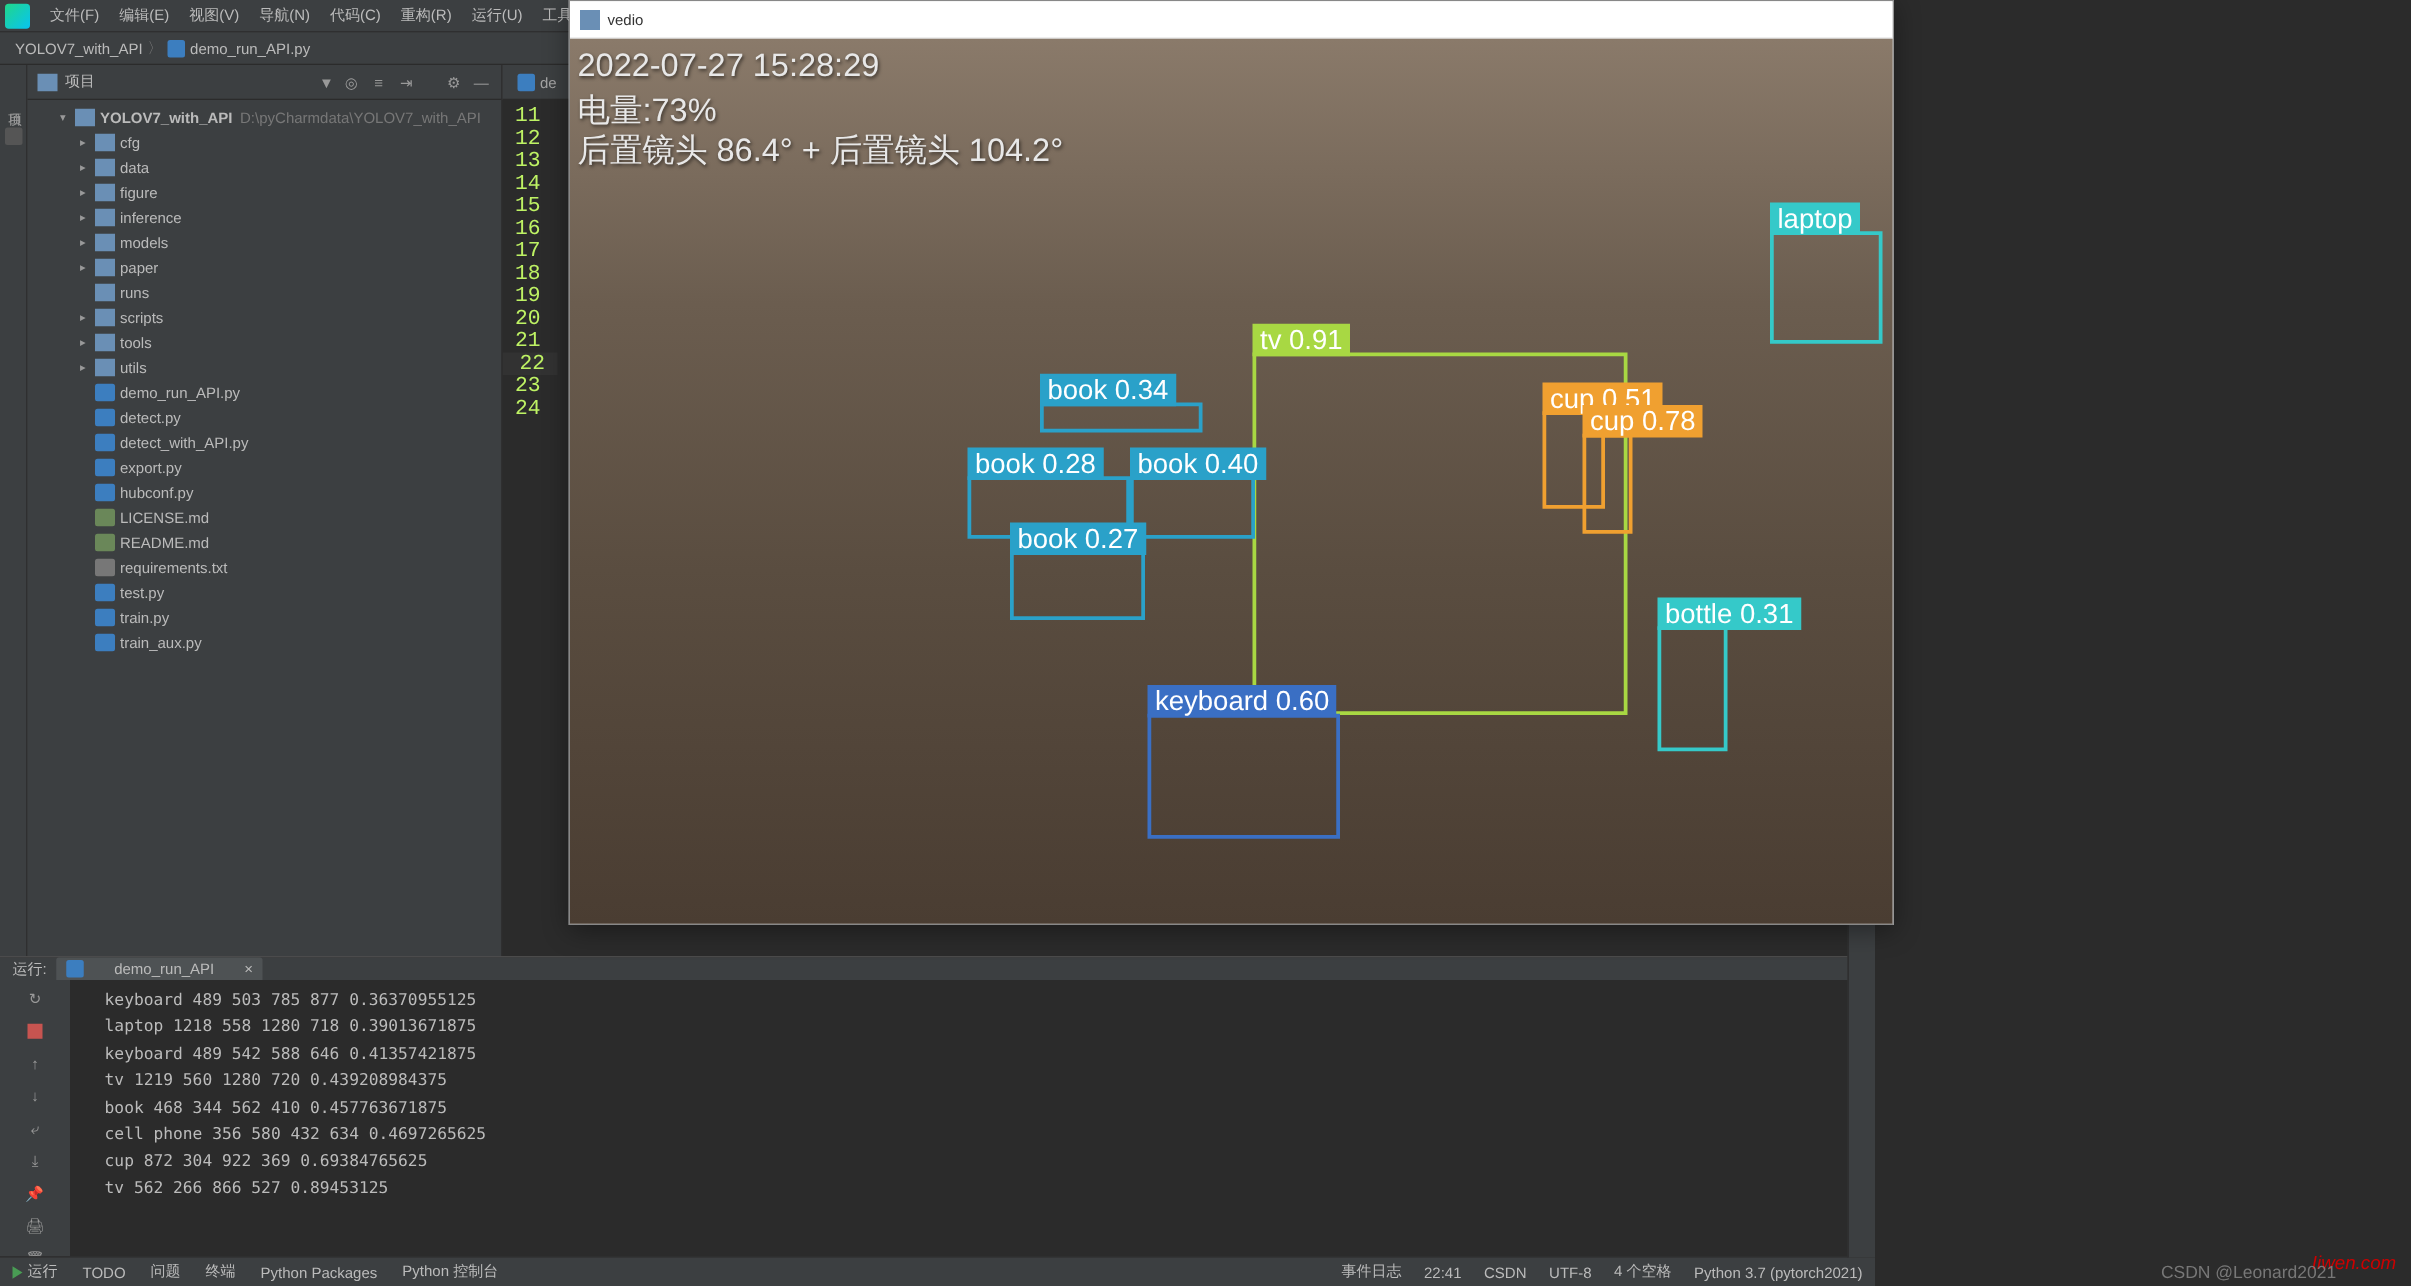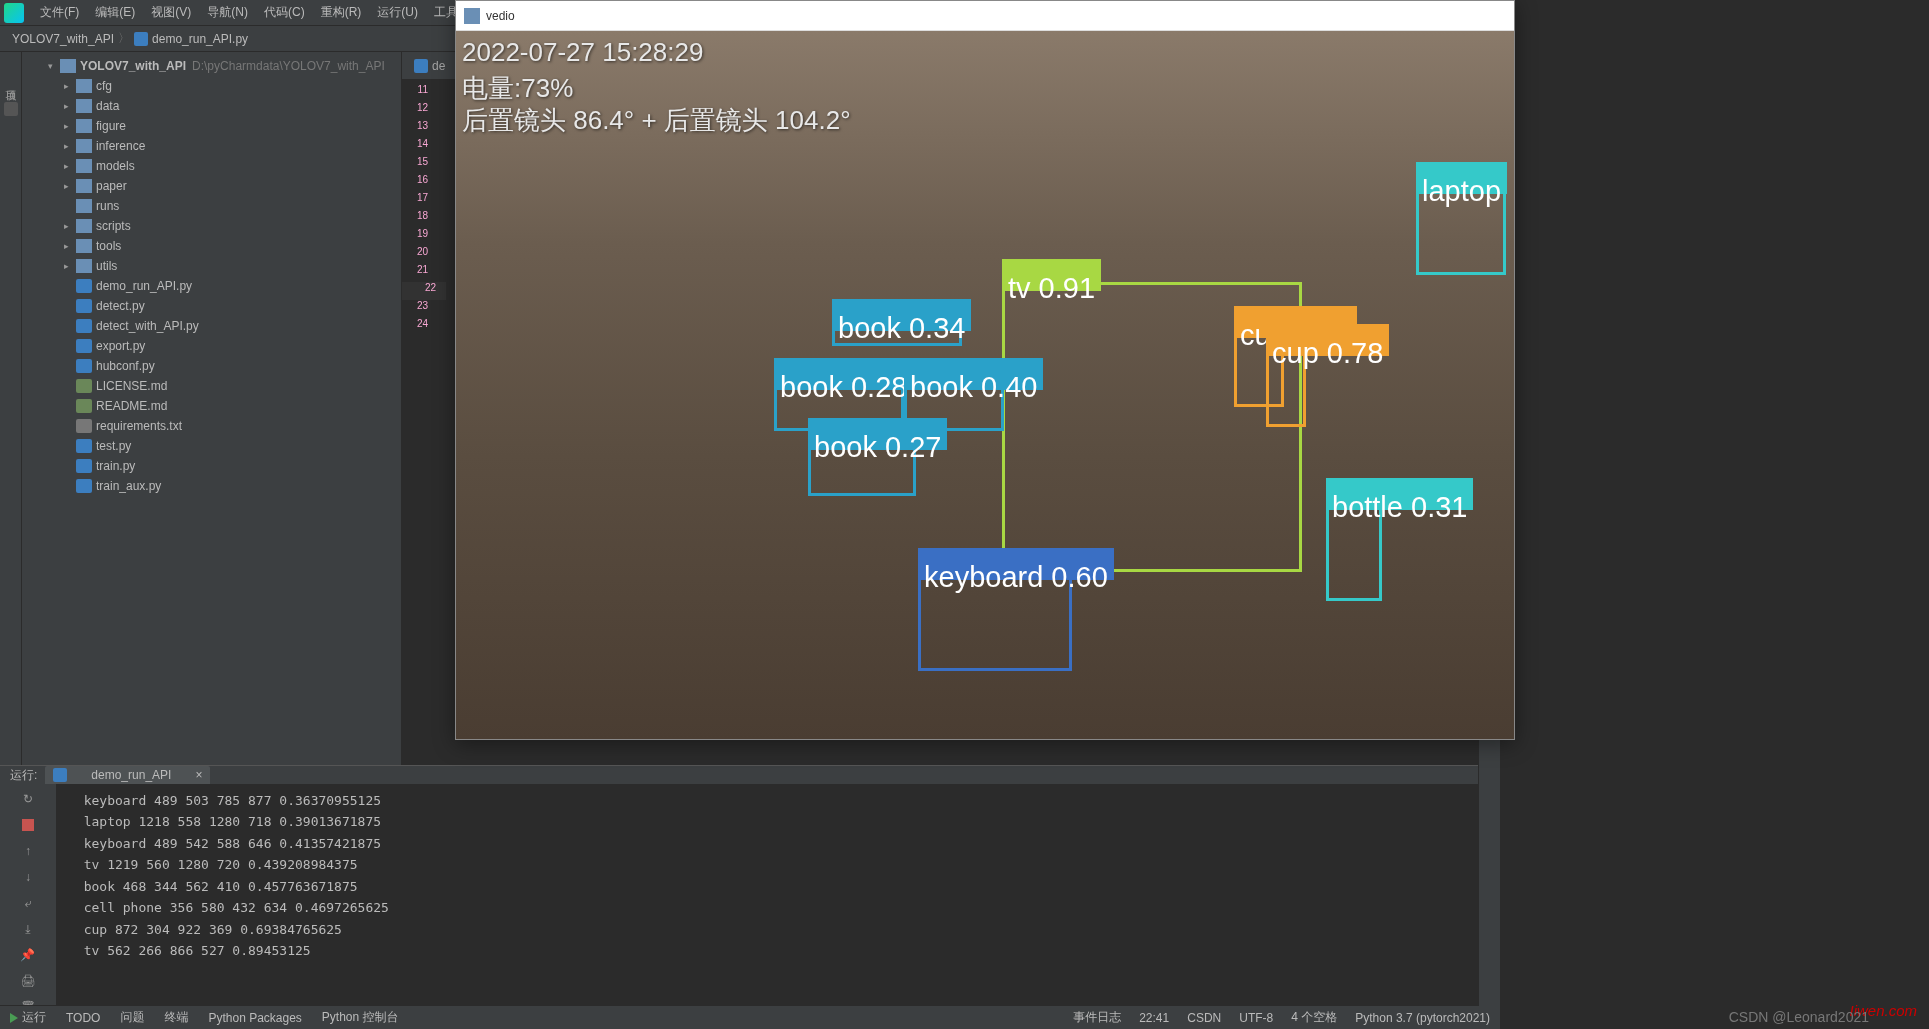--- a/index.html
+++ b/index.html
@@ -30,21 +30,21 @@
 .ico-md{background:#6a8759;border-radius:2px}
 .ico-txt{background:#777;border-radius:2px}
 .tr-name{color:#bbb}
 .tr-path{color:#777;margin-left:6px}
 .indent-1{padding-left:26px}
 .indent-2{padding-left:42px}
 .editor{flex:1;background:#2b2b2b;display:flex;flex-direction:column}
 .ed-tabs{height:28px;background:#3c3f41;display:flex;align-items:center;padding:0 6px;border-bottom:1px solid #2b2b2b}
 .ed-tab{display:flex;align-items:center;padding:0 6px;height:100%;color:#a3a3a3}
 .ed-ln{flex:1;background:#2b2b2b;padding:4px 0;overflow:auto}
-.ln{height:18px;color:#f9a8d4;padding:0 10px;text-align:right;width:36px;font-family:Liberation Sans, sans-serif;font-size:10px}
+.ln{height:18px;color:#bef264;padding:0 10px;text-align:right;width:36px;font-family:Liberation Mono, monospace;font-size:17px}
 .ln.cur{background:#323232;width:44px}
 .run-area{height:240px;background:#2b2b2b;border-top:1px solid #555;display:flex;flex-direction:column}
 .run-hdr{height:24px;display:flex;align-items:center;padding:0 10px;color:#bbb;gap:8px;background:#3c3f41}
 .run-tab{background:#4e5254;padding:2px 8px;border-radius:2px 2px 0 0;display:flex;align-items:center;gap:20px}
 .run-body{flex:1;display:flex}
 .run-gut{width:56px;background:#3c3f41;display:flex;flex-direction:column;align-items:center;padding:6px 0;gap:8px}
 .run-gut .btn{width:18px;height:18px;display:flex;align-items:center;justify-content:center;cursor:pointer;color:#999}
 .play{color:#499c54}
 .stop{width:12px;height:12px;background:#c75450}
 .run-out{flex:1;padding:6px 12px;font-family:Consolas,monospace;font-size:13px;color:#bbb;white-space:pre;overflow:auto;line-height:1.65}
@@ -52,21 +52,21 @@
 .sb-item{color:#bbb;cursor:pointer;display:flex;align-items:center;gap:4px}
 .sb-spacer{flex:1}
 .play-tri{width:0;height:0;border-left:8px solid #499c54;border-top:5px solid transparent;border-bottom:5px solid transparent}
 
 .vidwin{position:absolute;left:455px;top:0;width:1060px;height:740px;background:#f0f0f0;border:1px solid #888;box-shadow:0 4px 20px rgba(0,0,0,.4);display:flex;flex-direction:column}
 .vid-title{height:30px;background:#fff;display:flex;align-items:center;padding:0 8px;gap:6px;color:#333;border-bottom:1px solid #ddd}
 .vid-ico{width:16px;height:16px;background:#6a8fb5}
 .vid-frame{flex:1;background:linear-gradient(180deg,#8a7a6a 0%,#6b5d4f 30%,#5a4d40 60%,#4a3d32 100%);position:relative;overflow:hidden}
 .overlay-txt{position:absolute;color:#e8e8e8;font-size:26px;font-weight:500;text-shadow:1px 1px 3px rgba(0,0,0,.6);left:6px}
 .det-box{position:absolute;border:3px solid}
-.det-lbl{position:absolute;top:-26px;left:-3px;padding:16px 6px;color:#fff;font-size:29px;white-space:nowrap;height:26px;line-height:26px}
+.det-lbl{position:absolute;top:-26px;left:-3px;padding:0 6px;color:#fff;font-size:22px;white-space:nowrap;height:26px;line-height:26px}
 
 .wm{position:absolute;right:12px;bottom:10px;color:#c00;font-size:15px;font-style:italic}
 .wm2{position:absolute;right:60px;bottom:4px;color:#777;font-size:14px}
 .gutter-r{position:absolute;right:0;top:26px;width:22px;height:980px;background:#3c3f41;border-left:1px solid #2b2b2b}
 </style>
 </head>
 <body>
 
 <div class="mainwin">
 
@@ -91,20 +91,31 @@
     <span class="bc-item">demo_run_API.py</span>
   </div>
 
   <div class="body-row">
     <div class="gutter">
       <span class="gutter-lbl">项目</span>
       <div class="fico"></div>
     </div>
 
     <div class="proj-panel">
+      <div class="proj-hdr">
+        <div class="fico"></div>
+        <span class="proj-hdr-txt">项目</span>
+        <span style="color:#999">▼</span>
+        <span class="proj-hdr-ico">◎</span>
+        <span class="proj-hdr-ico">≡</span>
+        <span class="proj-hdr-ico">⇥</span>
+        <span style="width:10px"></span>
+        <span class="proj-hdr-ico">⚙</span>
+        <span class="proj-hdr-ico">—</span>
+      </div>
       <div class="tree">
         <div class="tree-row indent-1">
           <span class="tr-arrow">▾</span>
           <span class="tr-ico ico-folder"></span>
           <span class="tr-name" style="font-weight:600">YOLOV7_with_API</span>
           <span class="tr-path">D:\pyCharmdata\YOLOV7_with_API</span>
         </div>
         <div id="tree-folders">
             <div class="tree-row indent-2">
               <span class="tr-arrow">▸</span>

